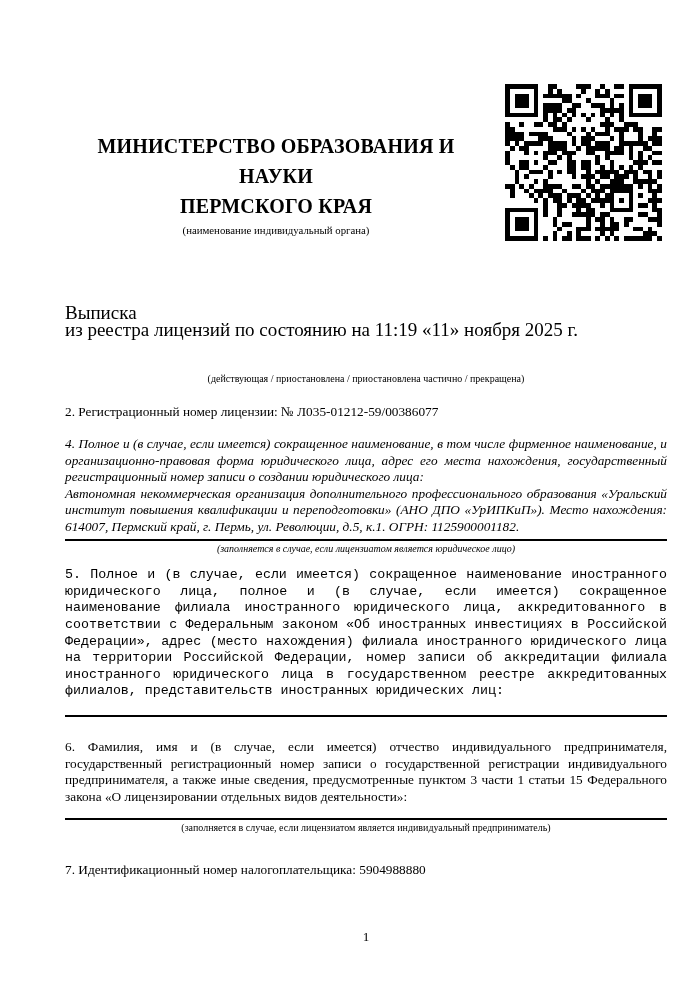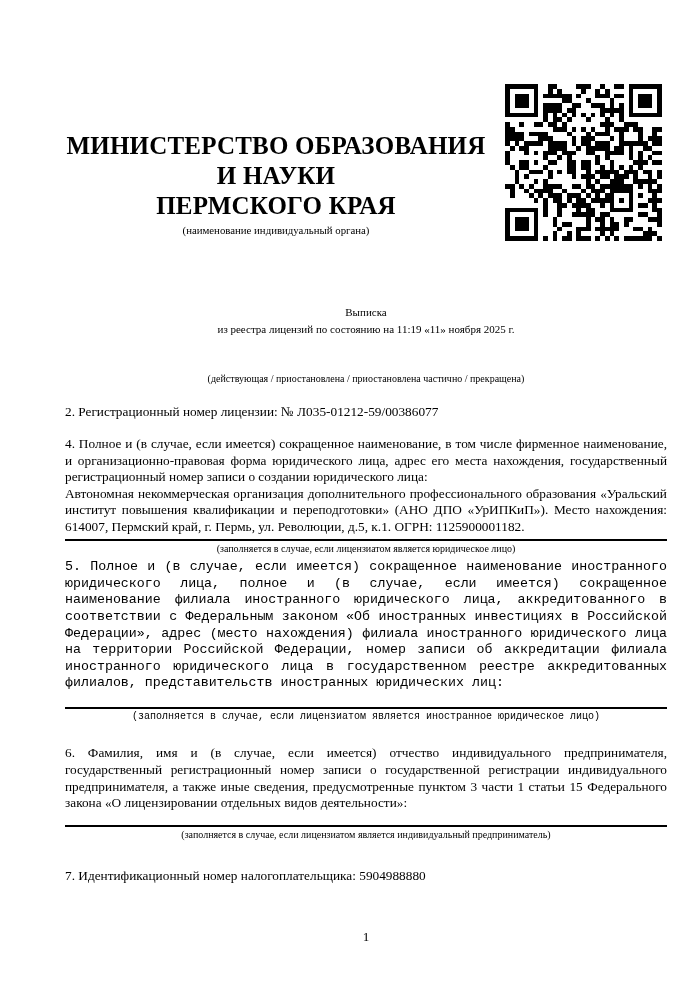--- a/index.html
+++ b/index.html
@@ -15,21 +15,21 @@
 
   
   .ministry {
     position: absolute;
     left: 65px; top: 131px;
     width: 422px;
     text-align: center;
   }
   .ministry-name {
     font-weight: bold;
-    font-size: 25px;
+    font-size: 20px;
     line-height: 30px;
     letter-spacing: 0.2px;
   }
   .ministry-caption {
     margin-top: 3px;
     font-size: 10.8px;
     line-height: 13px;
   }
 
   
@@ -37,22 +37,22 @@
     position: absolute;
     left: 505px; top: 84px;
     width: 157px; height: 157px;
   }
 
   
   .doc-title {
     position: absolute;
     left: 65px; top: 304px;
     width: 602px;
-    text-align: center;
-    font-size: 11px;
+    text-align: left;
+    font-size: 19px;
     line-height: 17px;
   }
 
   
   .content {
     position: absolute;
     left: 65px; top: 371px;
     width: 602px;
     font-size: 13.3px;
     line-height: 16.6px;
@@ -67,21 +67,21 @@
   }
   .fill-line {
     border-top: 2px solid #000000;
     height: 0;
     margin-top: 3px;
   }
   .fill-line.blank-row { margin-top: 15px; }
   .item-1 { margin-bottom: 18px; }
   .item-2 { margin-bottom: 16px; }
   .item-3 { margin-bottom: 17px; }
-  .item-4 { margin-bottom: 4px; }
+  .item-4 { margin-bottom: 12px; font-style: italic; }
   .item-5 { margin-bottom: 22px; font-family: Liberation Mono, monospace; }
   .item-5 .fill-line { margin-top: 15px; }
   .item-6 { margin-bottom: 27px; }
   .item-6 .fill-line { margin-top: 13px; }
 
   
   .page-number {
     position: absolute;
     left: 65px; top: 929px;
     width: 602px;
@@ -124,21 +124,20 @@
     <div class="item-4">
       <div class="para">4. Полное и (в случае, если имеется) сокращенное наименование, в том числе фирменное наименование, и организационно-правовая форма юридического лица, адрес его места нахождения, государственный регистрационный номер записи о создании юридического лица:</div>
       <div class="para">Автономная некоммерческая организация дополнительного профессионального образования «Уральский институт повышения квалификации и переподготовки» (АНО ДПО «УрИПКиП»). Место нахождения: 614007, Пермский край, г. Пермь, ул. Революции, д.5, к.1. ОГРН: 1125900001182.</div>
       <div class="fill-line"></div>
       <div class="small-caption">(заполняется в случае, если лицензиатом является юридическое лицо)</div>
     </div>
 
     <div class="item-5">
       <div class="para">5. Полное и (в случае, если имеется) сокращенное наименование иностранного юридического лица, полное и (в случае, если имеется) сокращенное наименование филиала иностранного юридического лица, аккредитованного в соответствии с Федеральным законом «Об иностранных инвестициях в Российской Федерации», адрес (место нахождения) филиала иностранного юридического лица на территории Российской Федерации, номер записи об аккредитации филиала иностранного юридического лица в государственном реестре аккредитованных филиалов, представительств иностранных юридических лиц:</div>
       <div class="fill-line blank-row"></div>
-      <div class="small-caption">(заполняется в случае, если лицензиатом является иностранное юридическое лицо)</div>
     </div>
 
     <div class="item-6">
       <div class="para">6. Фамилия, имя и (в случае, если имеется) отчество индивидуального предпринимателя, государственный регистрационный номер записи о государственной регистрации индивидуального предпринимателя, а также иные сведения, предусмотренные пунктом 3 части 1 статьи 15 Федерального закона «О лицензировании отдельных видов деятельности»:</div>
       <div class="fill-line blank-row"></div>
       <div class="small-caption">(заполняется в случае, если лицензиатом является индивидуальный предприниматель)</div>
     </div>
 
     <div class="item-7">
       <div class="item-text">7. Идентификационный номер налогоплательщика: 5904988880</div>

